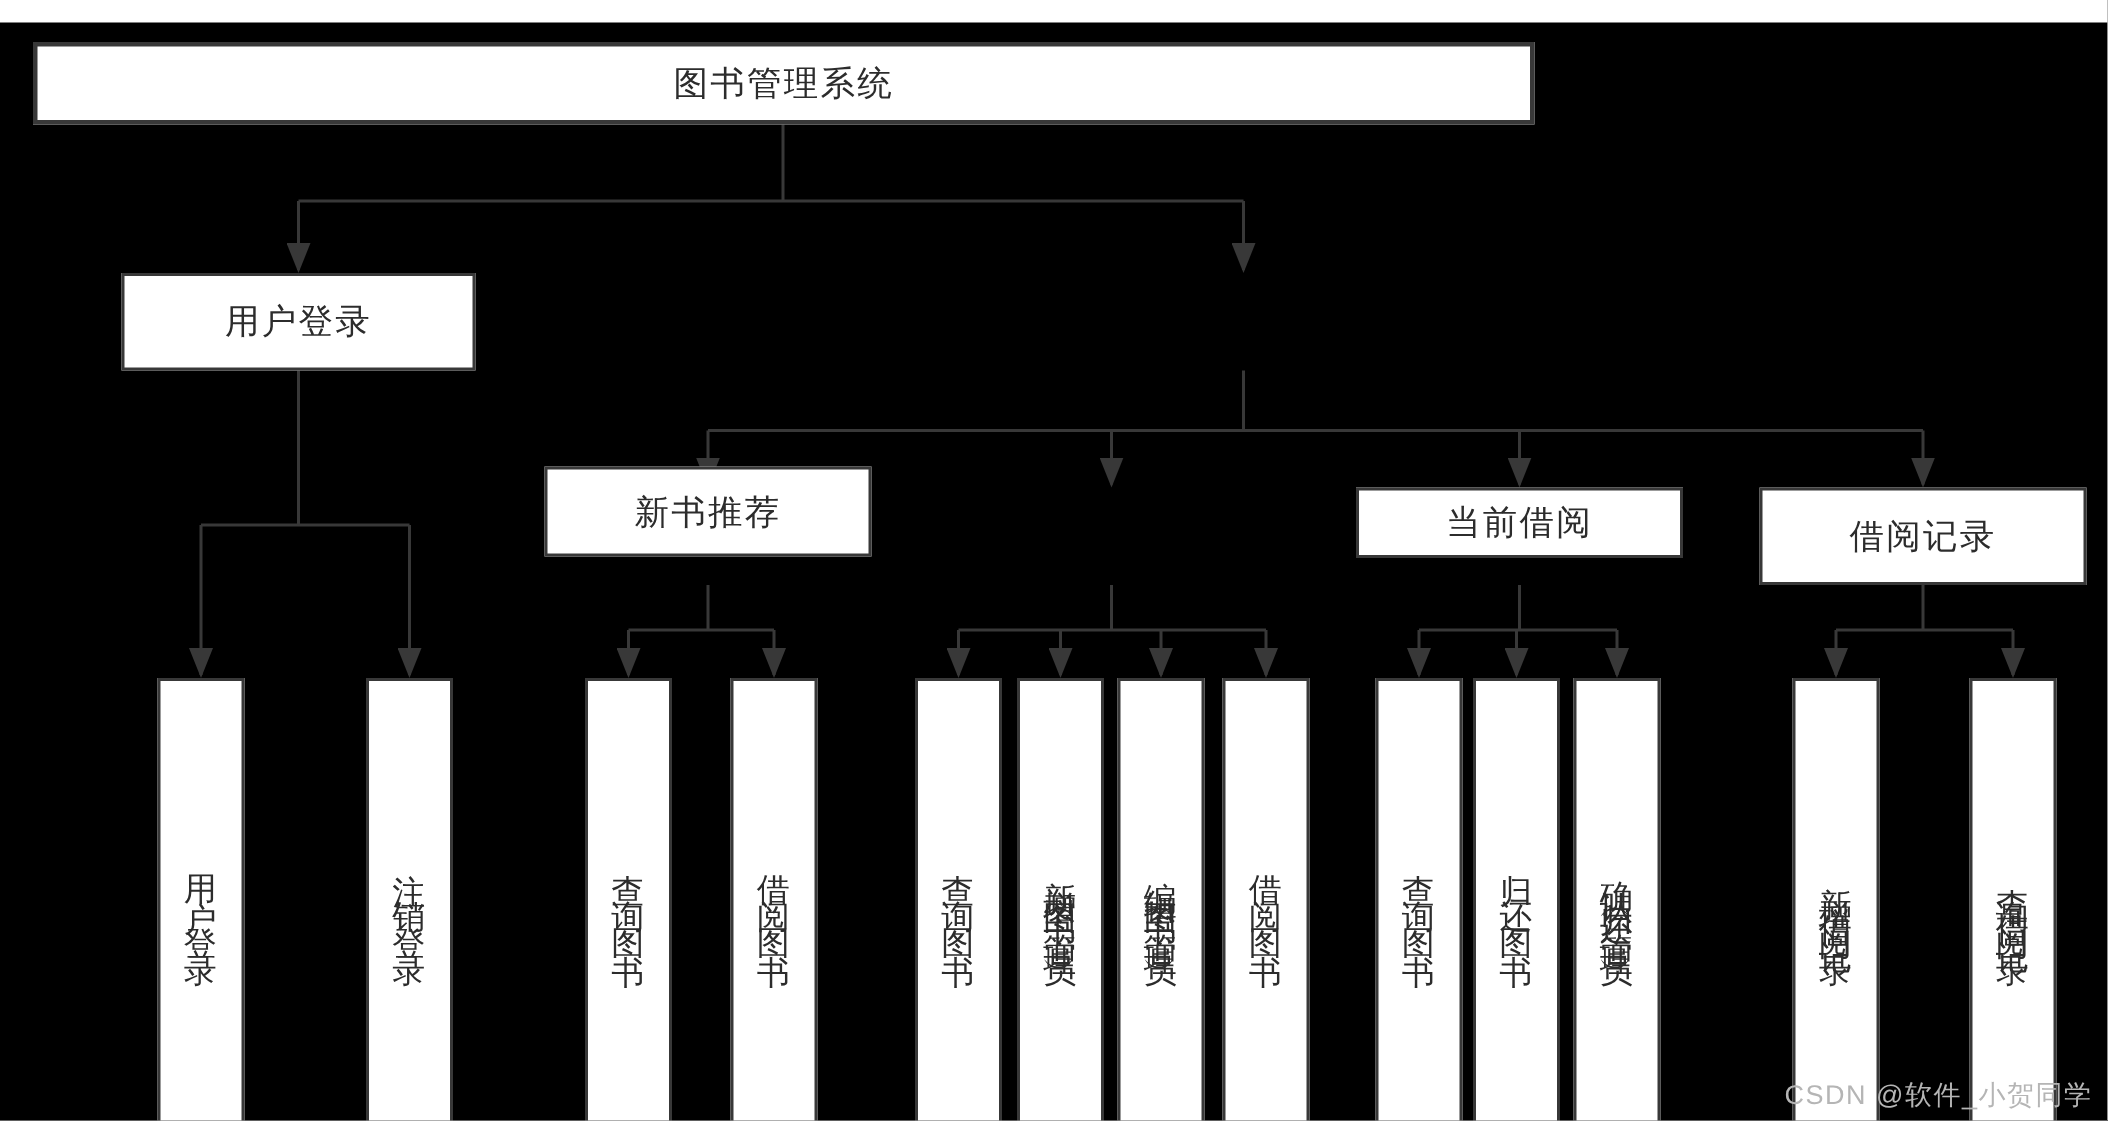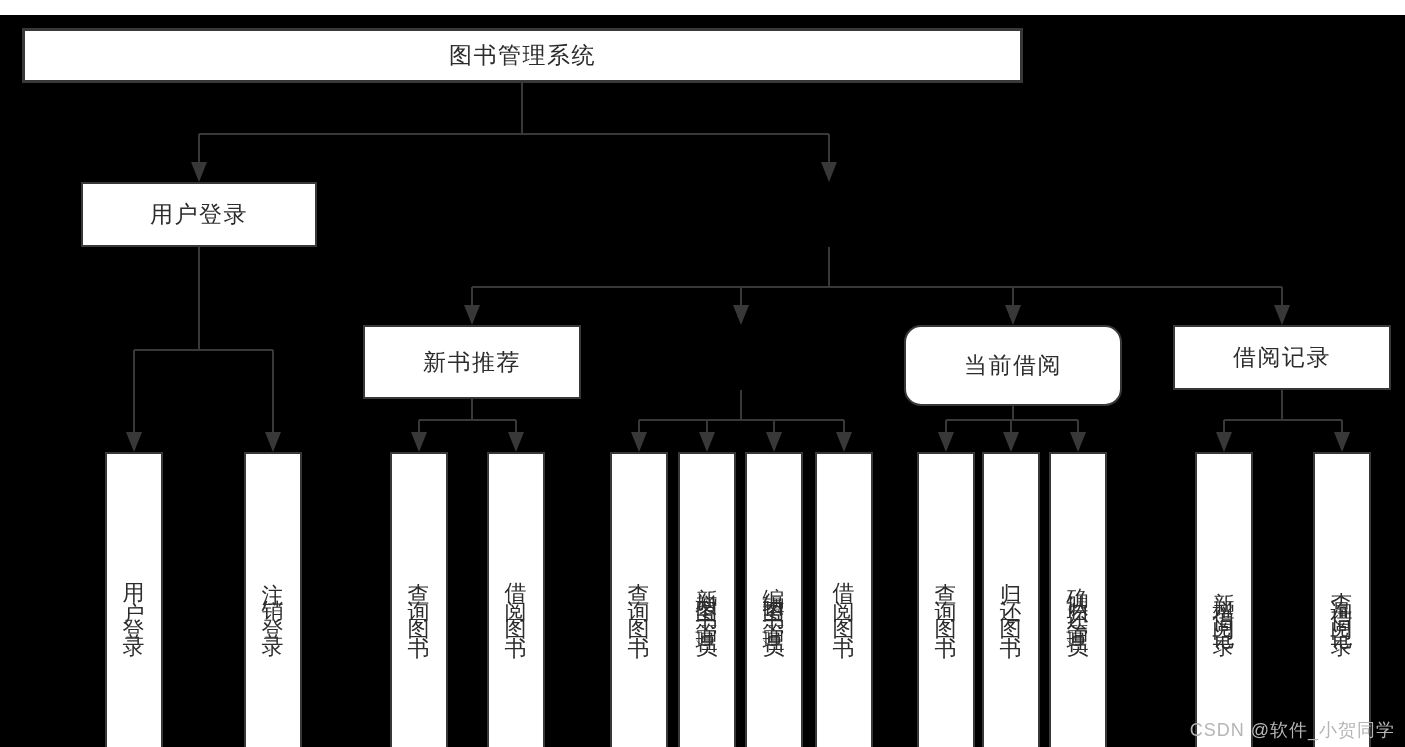--- a/index.html
+++ b/index.html
@@ -81,24 +81,24 @@
   </svg>
 
   <div class="node" style="left:22px;top:13px;width:1001px;height:55px;border-width:3px;">
     <span class="h-label">图书管理系统</span>
   </div>
 
   <div class="node" style="left:81px;top:167px;width:236px;height:65px;">
     <span class="h-label">用户登录</span>
   </div>
 
-  <div class="node" style="left:363px;top:310px;width:218px;height:74px;">
+  <div class="node" style="left:363px;top:296px;width:218px;height:60px;">
     <span class="h-label">新书推荐</span>
   </div>
-  <div class="node" style="left:904px;top:310px;width:218px;height:81px;border-radius:17px;">
+  <div class="node" style="left:904px;top:310px;width:218px;height:47px;">
     <span class="h-label">当前借阅</span>
   </div>
   <div class="node" style="left:1173px;top:310px;width:218px;height:65px;">
     <span class="h-label">借阅记录</span>
   </div>
 
   <div class="node leaf sp-short" style="left:105px;top:437px;width:58px;height:298px;">
     <span class="v-text">用户登录</span>
   </div>
   <div class="node leaf sp-short" style="left:244px;top:437px;width:58px;height:298px;">

